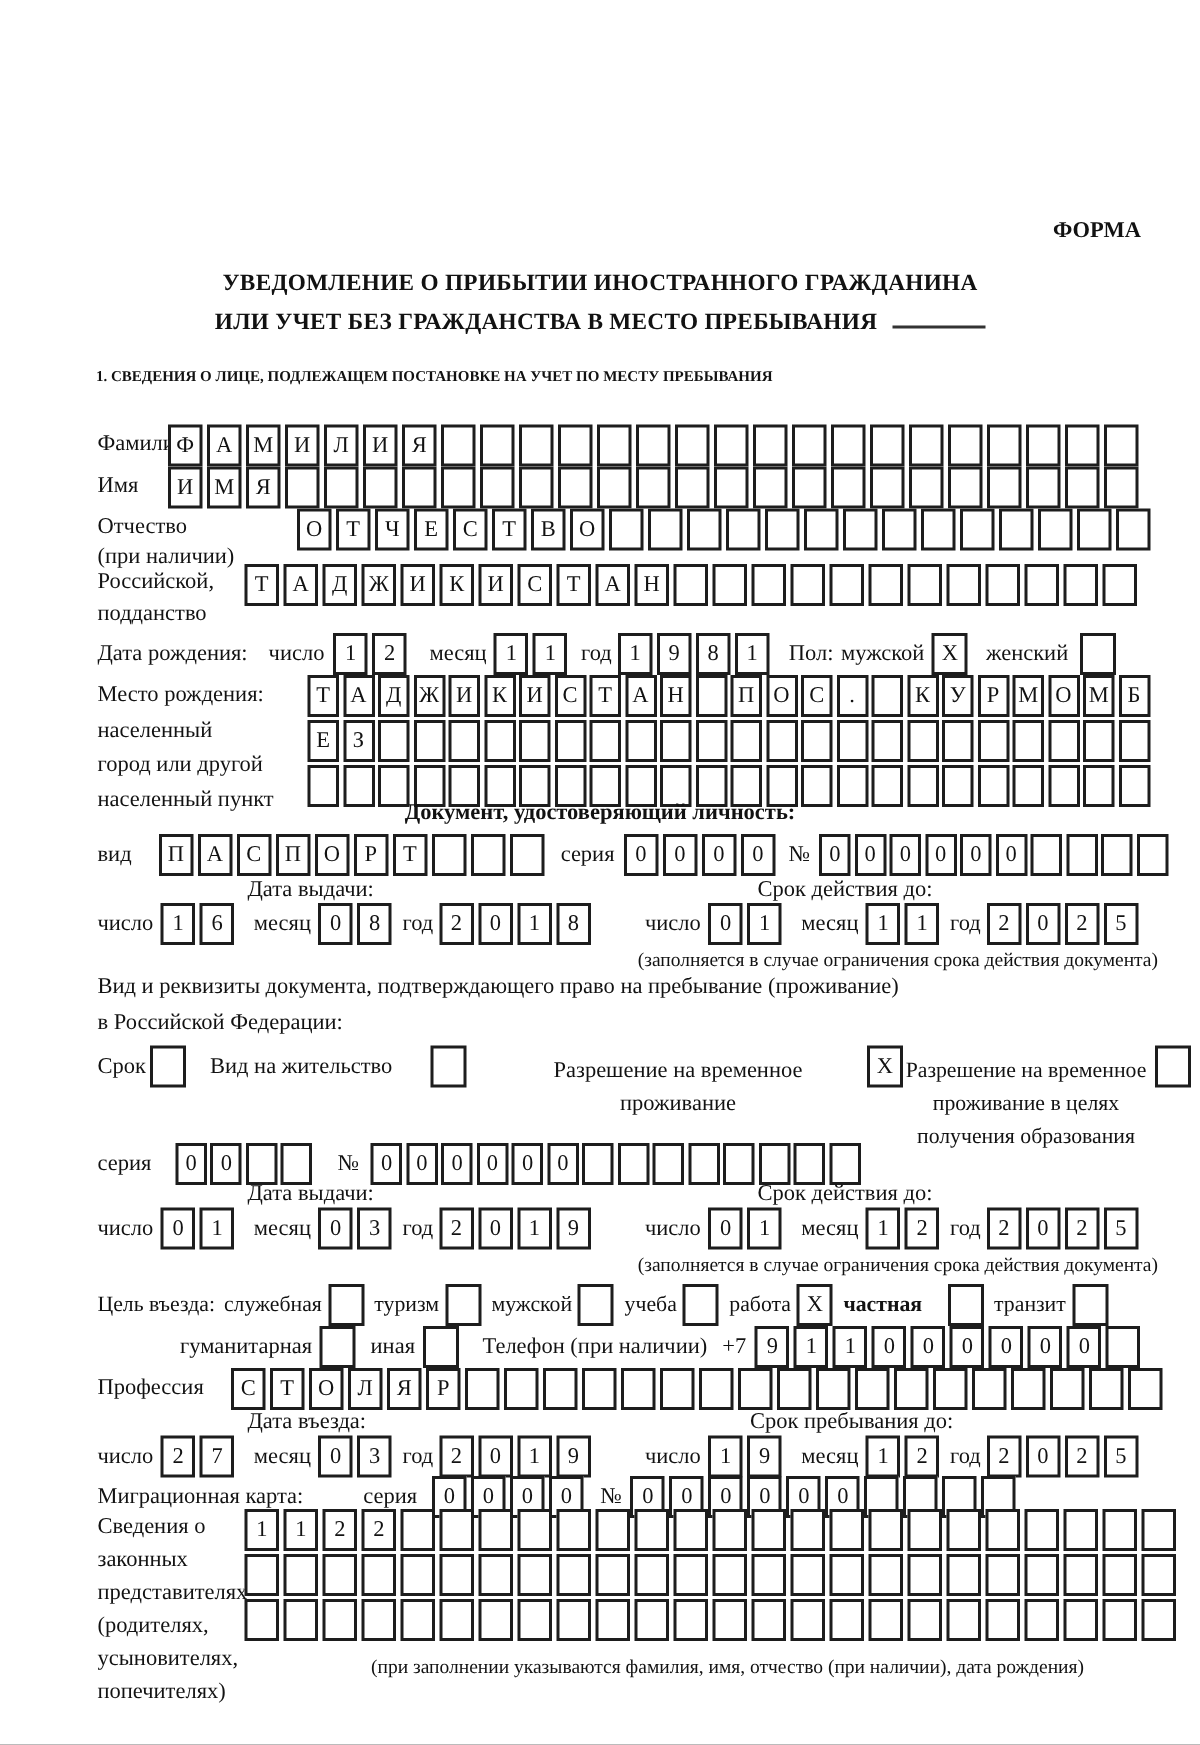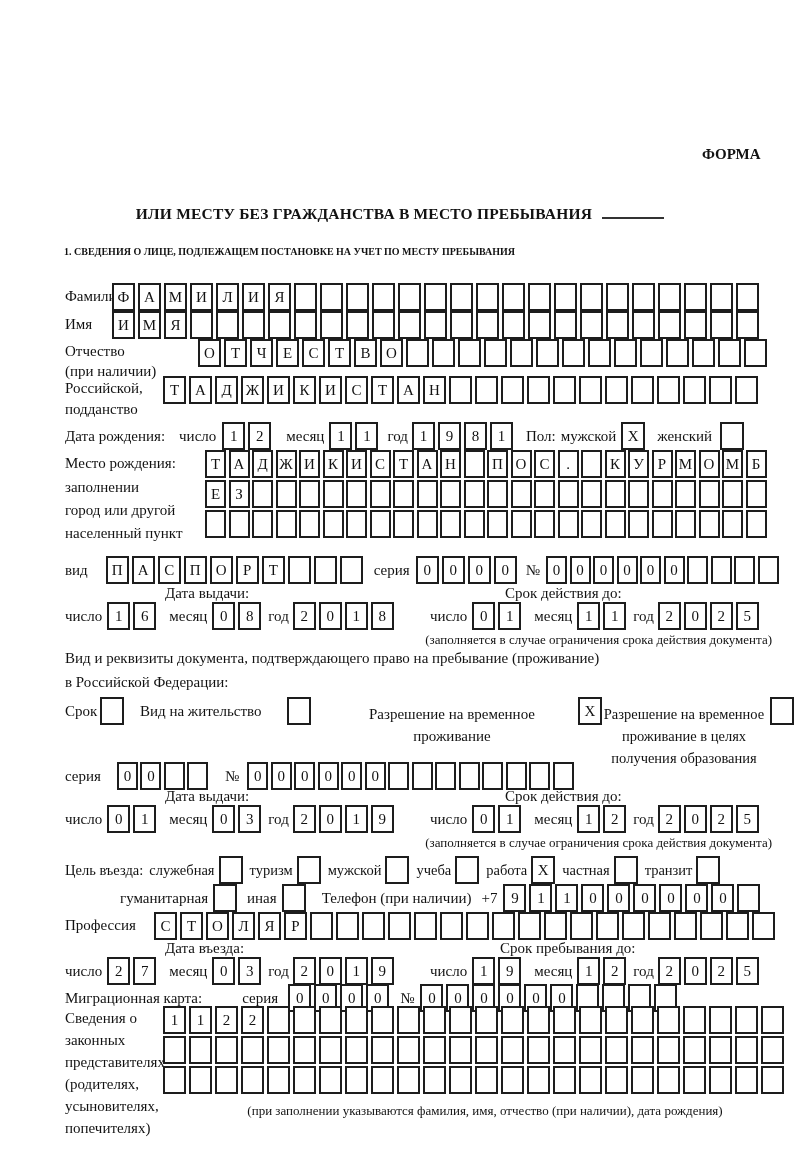--- a/index.html
+++ b/index.html
@@ -31,22 +31,23 @@
   .title{font-weight:bold;font-size:15.5px;letter-spacing:.2px;}
 </style>
 </head>
 <body>
 
 <div class="page">
 
 
   <div class="abs b" style="left:702px;top:146px;">ФОРМА</div>
 
+  <div class="abs title center" style="left:0;top:180px;width:800px;">УВЕДОМЛЕНИЕ О ПРИБЫТИИ ИНОСТРАННОГО ГРАЖДАНИНА</div>
   <div class="abs title center" style="left:0;top:203px;width:800px;">
-    <span>ИЛИ МЕСТУ БЕЗ ГРАЖДАНСТВА В МЕСТО ПРЕБЫВАНИЯ</span><span class="t-ul"></span>
+    <span>ИЛИ УЧЕТ БЕЗ ГРАЖДАНСТВА В МЕСТО ПРЕБЫВАНИЯ</span><span class="t-ul"></span>
   </div>
 
   <div class="abs b" style="left:64px;top:246px;font-size:10px;">1. СВЕДЕНИЯ О ЛИЦЕ, ПОДЛЕЖАЩЕМ ПОСТАНОВКЕ НА УЧЕТ ПО МЕСТУ ПРЕБЫВАНИЯ</div>
 
   <div class="abs" style="left:65px;top:288px;">Фамилия</div>
   <div class="boxes row" style="left:112px;top:283px;">
       <div class="bx">Ф</div>
       <div class="bx">А</div>
       <div class="bx">М</div>
       <div class="bx">И</div>
@@ -177,21 +178,21 @@
         <div class="bx">1</div>
       </span>
     <span style="margin-right:5px;">Пол:</span>
     <span style="margin-right:5px;">мужской</span>
     <span class="cb" style="margin-right:12px;">X</span>
     <span style="margin-right:8px;">женский</span>
     <span class="cb"></span>
   </div>
 
   <div class="abs" style="left:65px;top:455px;">Место рождения:</div>
-  <div class="abs" style="left:65px;top:479px;">заполнении</div>
+  <div class="abs" style="left:65px;top:479px;">населенный</div>
   <div class="abs" style="left:65px;top:502px;">город или другой</div>
   <div class="abs" style="left:65px;top:525px;">населенный пункт</div>
   <div class="boxes row nrw" style="left:205px;top:450px;">
       <div class="bx">Т</div>
       <div class="bx">А</div>
       <div class="bx">Д</div>
       <div class="bx">Ж</div>
       <div class="bx">И</div>
       <div class="bx">К</div>
       <div class="bx">И</div>
@@ -259,20 +260,21 @@
       <div class="bx"></div>
       <div class="bx"></div>
       <div class="bx"></div>
       <div class="bx"></div>
       <div class="bx"></div>
       <div class="bx"></div>
       <div class="bx"></div>
       <div class="bx"></div>
     </div>
 
+  <div class="abs b center" style="left:0;top:534px;width:800px;">Документ, удостоверяющий личность:</div>
 
   <div class="row" style="left:65px;top:556px;">
     <span style="margin-right:18px;">вид</span>
     <span class="boxes" style="margin-right:8px;">
         <div class="bx">П</div>
         <div class="bx">А</div>
         <div class="bx">С</div>
         <div class="bx">П</div>
         <div class="bx">О</div>
         <div class="bx">Р</div>
@@ -443,21 +445,21 @@
     <span style="margin-right:4px;">служебная</span>
     <span class="cb" style="margin-right:7px;"></span>
     <span style="margin-right:4px;">туризм</span>
     <span class="cb" style="margin-right:7px;"></span>
     <span style="margin-right:4px;">мужской</span>
     <span class="cb" style="margin-right:7px;"></span>
     <span style="margin-right:4px;">учеба</span>
     <span class="cb" style="margin-right:7px;"></span>
     <span style="margin-right:4px;">работа</span>
     <span class="cb" style="margin-right:7px;">X</span>
-    <span style="margin-right:4px;">частная</span>
+    <span style="margin-right:17px;font-weight:bold;">частная</span>
     <span class="cb" style="margin-right:7px;"></span>
     <span style="margin-right:4px;">транзит</span>
     <span class="cb"></span>
   </div>
 
   <div class="row" style="left:120px;top:884px;">
     <span style="margin-right:5px;">гуманитарная</span>
     <span class="cb" style="margin-right:10px;"></span>
     <span style="margin-right:5px;">иная</span>
     <span class="cb" style="margin-right:16px;"></span>

